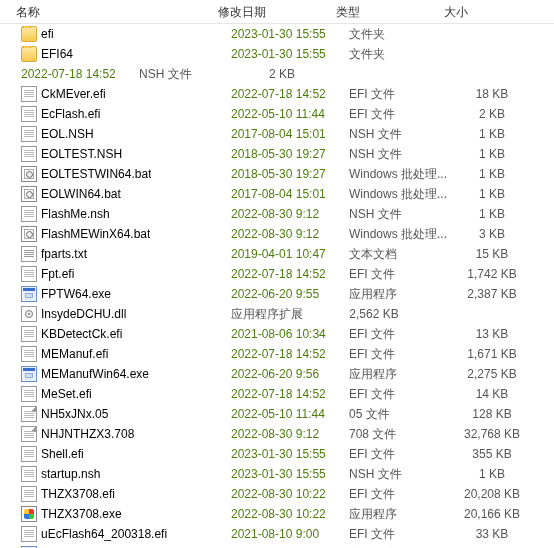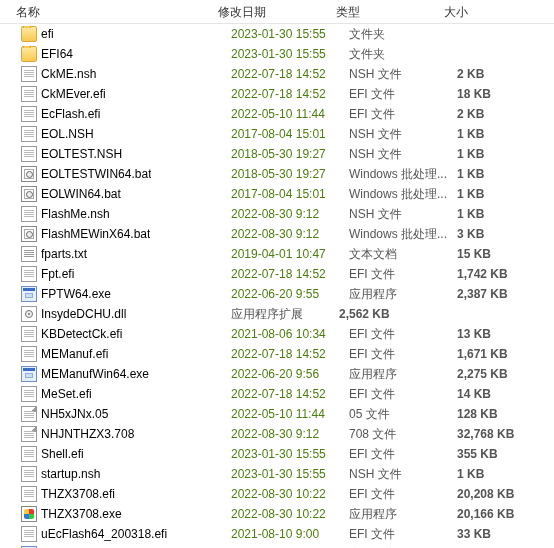--- a/index.html
+++ b/index.html
@@ -8,21 +8,21 @@
   .header-col { color: #333; font-size: 12px; padding: 4px 0; }
   .col-name { width: 210px; padding-left: 8px; }
   .col-date { width: 118px; }
   .col-type { width: 108px; }
   .col-size { width: 80px; }
   .rows { }
   .row { display: flex; align-items: center; height: 20px; padding-left: 21px; }
   .cell-name { width: 210px; display: flex; align-items: center; gap: 4px; overflow: hidden; white-space: nowrap; }
   .cell-date { width: 118px; color: #4d7c0f; white-space: nowrap; overflow: hidden; }
   .cell-type { width: 108px; color: #555; white-space: nowrap; overflow: hidden; text-overflow: ellipsis; }
-  .cell-size { width: 80px; color: #555; text-align: left; padding-right: 10px; white-space: nowrap; font-weight: bold; }
+  .cell-size { width: 80px; color: #555; text-align: center; padding-right: 10px; white-space: nowrap; }
   .icon { width: 16px; height: 16px; flex-shrink: 0; display: inline-block; position: relative; }
   .label { overflow: hidden; text-overflow: ellipsis; white-space: nowrap; }
   
   .ico-folder { background: linear-gradient(#ffe9a6,#f7ca4d); border:1px solid #d9a93e; border-radius:2px; }
   .ico-folder::before { content:""; position:absolute; top:-3px; left:1px; width:6px; height:3px; background:#f7ca4d; border:1px solid #d9a93e; border-bottom:none; border-radius:1px 1px 0 0; }
   
   .ico-file { background:#fff; border:1px solid #999; }
   .ico-file::before { content:""; position:absolute; top:0; right:0; width:5px; height:5px; background:linear-gradient(135deg,#fff 49%,#999 50%); }
   .ico-file::after { content:""; position:absolute; top:4px; left:2px; right:2px; height:1px; background:#bbb; box-shadow: 0 2px 0 #bbb, 0 4px 0 #bbb, 0 6px 0 #bbb; }
   
@@ -73,24 +73,20 @@
     <div class="row">
       <div class="cell-name">
         <span class="icon ico-folder"></span>
         <span class="label">EFI64</span>
       </div>
       <div class="cell-date">2023-01-30 15:55</div>
       <div class="cell-type">文件夹</div>
       <div class="cell-size"></div>
     </div>
     <div class="row">
-      <div class="cell-name">
-        <span class="icon ico-nsh"></span>
-        <span class="label">CkME.nsh</span>
-      </div>
       <div class="cell-date">2022-07-18 14:52</div>
       <div class="cell-type">NSH 文件</div>
       <div class="cell-size">2 KB</div>
     </div>
     <div class="row">
       <div class="cell-name">
         <span class="icon ico-efi"></span>
         <span class="label">CkMEver.efi</span>
       </div>
       <div class="cell-date">2022-07-18 14:52</div>

